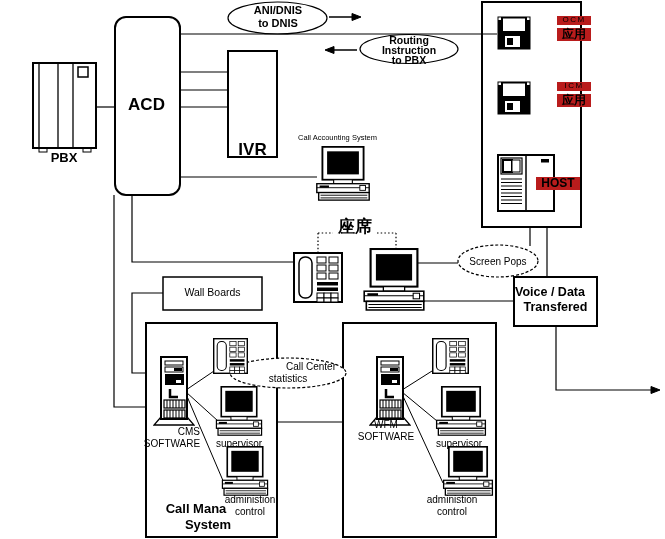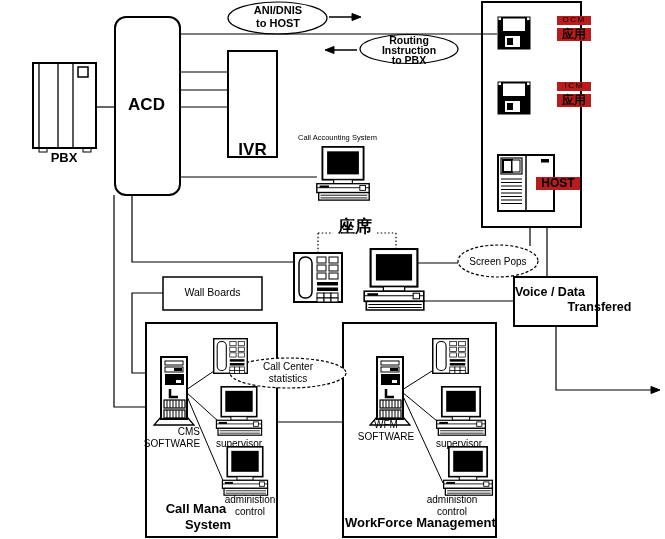--- a/index.html
+++ b/index.html
@@ -163,51 +163,50 @@
   <use href="#sym-phone" x="432" y="338" width="37" height="36"></use>
   <use href="#sym-computer" x="434" y="386" width="54" height="50"></use>
   <use href="#sym-computer" x="441" y="446" width="54" height="50"></use>
 </svg>
 
 <div class="t b" style="left:39px;top:151px;width:50px;font-size:13px;">PBX</div>
 <div class="t b" style="left:123px;top:96px;width:47px;font-size:17px;">ACD</div>
 <div class="t b" style="left:228px;top:94px;width:49px;font-size:17px;margin-top:47px;">IVR</div>
 
 <div class="t b" style="left:228px;top:4px;width:100px;font-size:11px;">ANI/DNIS</div>
-<div class="t b" style="left:228px;top:17px;width:100px;font-size:11px;">to HOST</div>
+<div class="t b" style="left:228px;top:17px;width:100px;font-size:11px;">to DNIS</div>
 
 <div class="t b" style="left:360px;top:35px;width:98px;font-size:10.5px;">Routing</div>
 <div class="t b" style="left:360px;top:45px;width:98px;font-size:10.5px;">Instruction</div>
 <div class="t b" style="left:360px;top:55px;width:98px;font-size:10.5px;">to PBX</div>
 
 <div class="t wbg" style="left:557px;top:16px;width:32px;font-size:8px;letter-spacing:1.5px;">OCM</div>
 <div class="t b wbg" style="left:557px;top:28px;width:32px;font-size:12px;">应用</div>
 <div class="t wbg" style="left:557px;top:82px;width:32px;font-size:8px;letter-spacing:1.5px;">ICM</div>
 <div class="t b wbg" style="left:557px;top:94px;width:32px;font-size:12px;">应用</div>
 <div class="t b wbg" style="left:536px;top:177px;width:42px;font-size:12px;">HOST</div>
 
 <div class="t" style="left:290px;top:134px;width:95px;font-size:7.5px;">Call Accounting System</div>
 <div class="t b" style="left:330px;top:218px;width:50px;font-size:17px;">座席</div>
 <div class="t" style="left:163px;top:287px;width:99px;font-size:10.5px;">Wall Boards</div>
 <div class="t" style="left:458px;top:256px;width:80px;font-size:10px;">Screen Pops</div>
 
 <div class="t b" style="left:514px;top:286px;width:72px;font-size:12.5px;">Voice / Data</div>
-<div class="t b" style="left:514px;top:301px;width:83px;font-size:12.5px;margin-left:44px;">Transfered</div>
-
-<div class="t" style="left:230px;top:361px;width:116px;font-size:10px;">Call  Center</div>
+<div class="t b" style="left:514px;top:301px;width:83px;font-size:12.5px;">Transfered</div>
+
+<div class="t" style="left:230px;top:361px;width:116px;font-size:10px;padding-left:23px;">Call  Center</div>
 <div class="t" style="left:230px;top:373px;width:116px;font-size:10px;">statistics</div>
 
 <div class="t" style="left:144px;top:426px;width:56px;font-size:10px;text-align:right;">CMS</div>
 <div class="t" style="left:138px;top:438px;width:68px;font-size:10px;">SOFTWARE</div>
 <div class="t" style="left:213px;top:438px;width:52px;font-size:10px;">supervisor</div>
 <div class="t" style="left:222px;top:494px;width:56px;font-size:10px;">administion</div>
 <div class="t" style="left:222px;top:506px;width:56px;font-size:10px;">control</div>
 <div class="t b" style="left:156px;top:502px;width:80px;font-size:13px;">Call Mana</div>
 <div class="t b" style="left:168px;top:518px;width:80px;font-size:13px;">System</div>
 
 <div class="t" style="left:358px;top:419px;width:56px;font-size:10px;">WFM</div>
 <div class="t" style="left:354px;top:431px;width:64px;font-size:10px;">SOFTWARE</div>
 <div class="t" style="left:433px;top:438px;width:52px;font-size:10px;">supervisor</div>
 <div class="t" style="left:424px;top:494px;width:56px;font-size:10px;">administion</div>
 <div class="t" style="left:424px;top:506px;width:56px;font-size:10px;">control</div>
-<div class="t b" style="left:345px;top:516px;width:150px;font-size:13px;">WorkForce Management</div>
 
 </div>
 
 </body></html>

